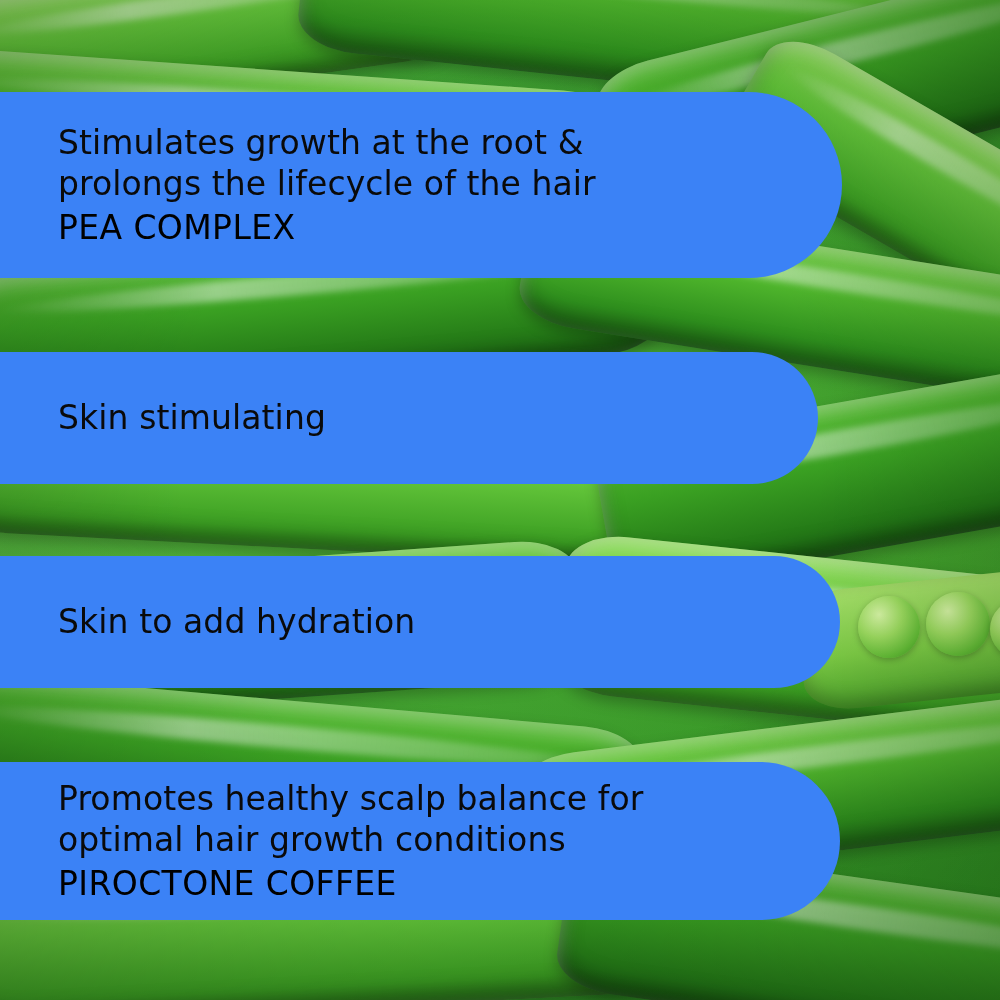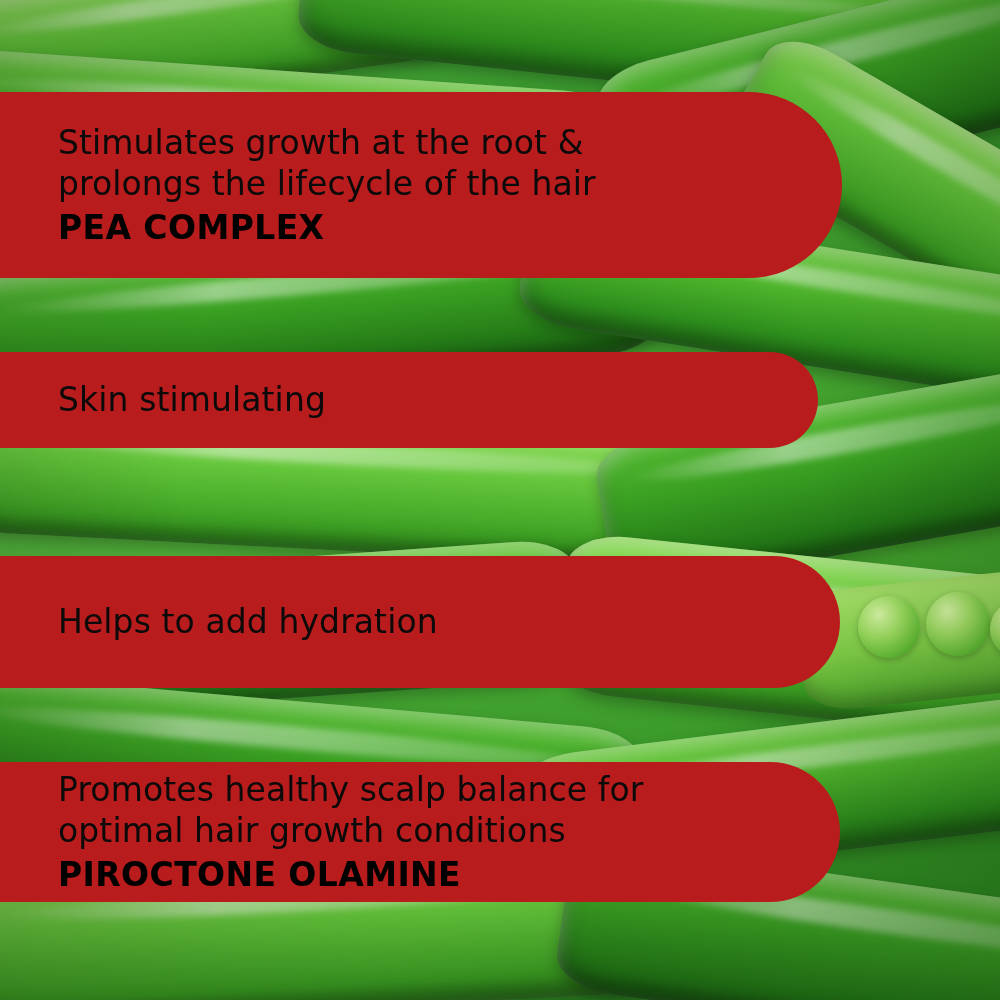--- a/index.html
+++ b/index.html
@@ -72,50 +72,50 @@
     position: absolute;
     inset: 0;
     background: radial-gradient(ellipse at 50% 45%, rgba(0,0,0,0) 45%, rgba(0,0,0,0.22) 100%);
     pointer-events: none;
   }
 
   
   .pill {
     position: absolute;
     left: 0;
-    background: #b91c1c;
+    background: #3b82f6;
     border-top-right-radius: 999px;
     border-bottom-right-radius: 999px;
     display: flex;
     flex-direction: column;
     justify-content: center;
     padding: 0 46px 0 58px;
     box-sizing: border-box;
   }
   .pill .desc {
     color: #0a0a0a;
     font-size: 33px;
     line-height: 1.26;
     font-weight: 400;
     letter-spacing: 0.1px;
     white-space: pre-line;
   }
   .pill .ingredient {
     color: #000000;
     font-size: 33px;
     line-height: 1.26;
-    font-weight: 700;
+    font-weight: 400;
     letter-spacing: 0.4px;
     margin-top: 2px;
   }
 
   #pill-0 { top: 92px;  width: 842px; height: 186px; }
-  #pill-1 { top: 352px; width: 818px; height: 96px; }
+  #pill-1 { top: 352px; width: 818px; height: 132px; }
   #pill-2 { top: 556px; width: 840px; height: 132px; }
-  #pill-3 { top: 762px; width: 840px; height: 140px; }
+  #pill-3 { top: 762px; width: 840px; height: 158px; }
 </style>
 </head>
 <body>
 
 <div class="poster">
 
   <div class="bg">
 
     <div class="pod light" style="left:-60px; top:-30px; width:520px; height:120px; transform:rotate(-8deg);"></div>
     <div class="pod" style="left:300px; top:-50px; width:620px; height:130px; transform:rotate(6deg);"></div>
@@ -145,22 +145,22 @@
     <div class="desc">Stimulates growth at the root &amp;
 prolongs the lifecycle of the hair</div>
     <div class="ingredient">PEA COMPLEX</div>
   </div>
 
   <div class="pill" id="pill-1">
     <div class="desc">Skin stimulating</div>
   </div>
 
   <div class="pill" id="pill-2">
-    <div class="desc">Helps to add hydration</div>
+    <div class="desc">Skin to add hydration</div>
   </div>
 
   <div class="pill" id="pill-3">
     <div class="desc">Promotes healthy scalp balance for
 optimal hair growth conditions</div>
-    <div class="ingredient">PIROCTONE OLAMINE</div>
+    <div class="ingredient">PIROCTONE COFFEE</div>
   </div>
 
 </div>
 
 </body></html>

